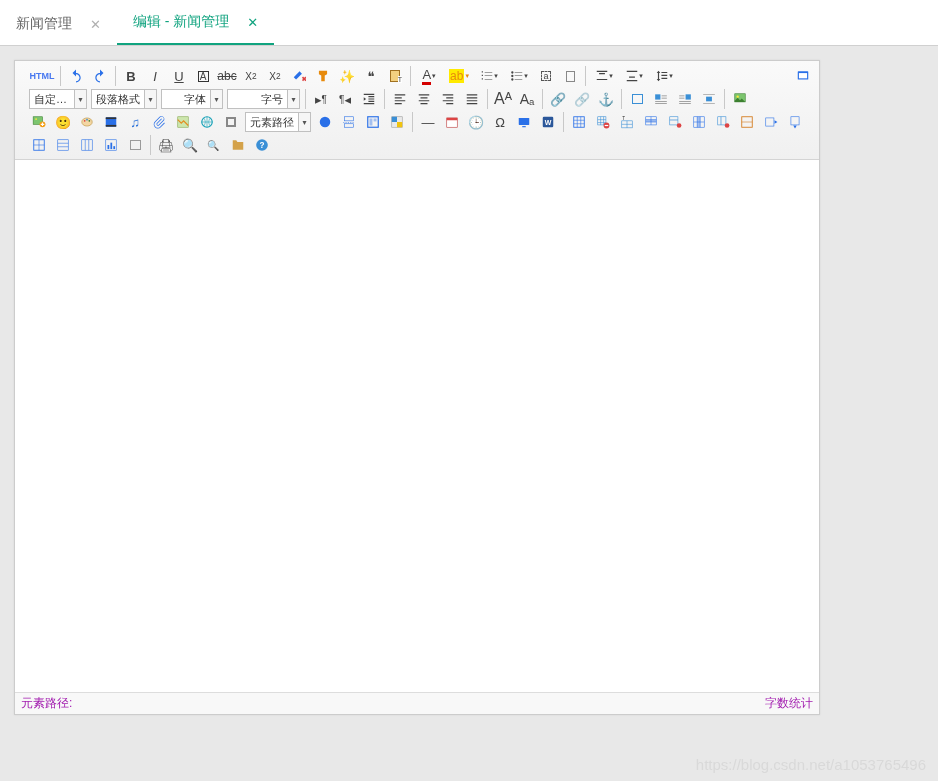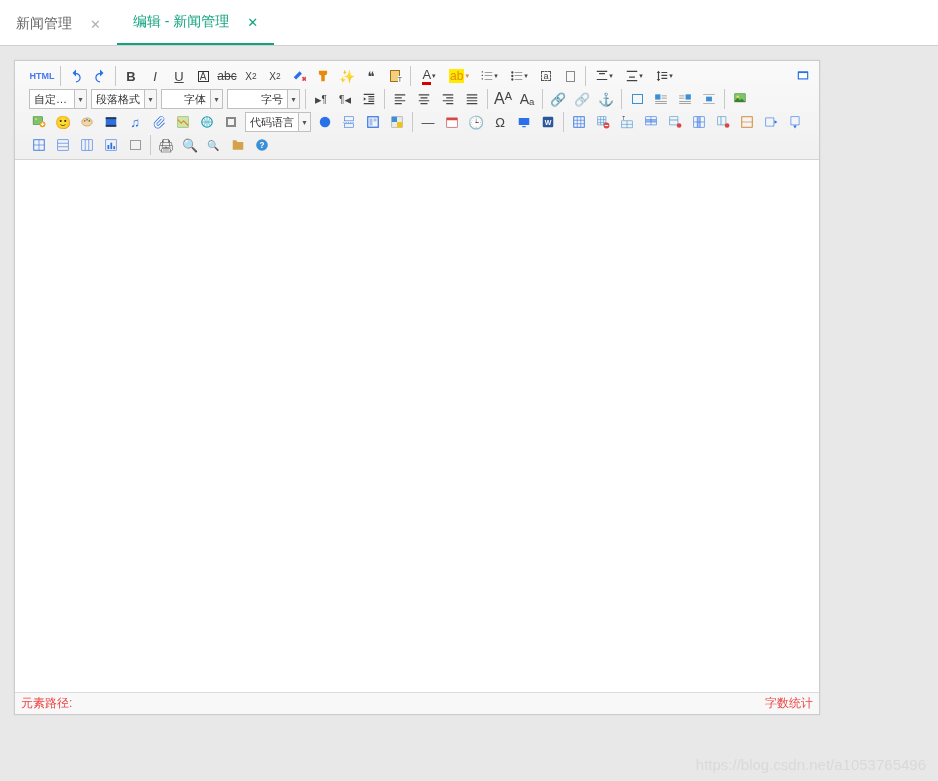--- a/index.html
+++ b/index.html
@@ -132,21 +132,21 @@
     .combo.w35 .combo-text { width: 48px; margin-left: 11px; }
     .editor-body {
       min-height: 532px;
       background: #fff;
     }
     .statusbar {
       height: 22px;
       background: #f8f8f8;
       border-top: 1px solid #ddd;
       font-size: 12px;
-      color: #ef4444;
+      color: #a21caf;
       display: flex;
       justify-content: space-between;
       align-items: center;
       padding: 0 6px;
     }
     .watermark {
       position: fixed;
       right: 12px;
       bottom: 8px;
       opacity: 0.08;
@@ -415,21 +415,21 @@
         <span class="btn color-cyan">
             <svg viewBox="0 0 24 24">
               <circle cx="12" cy="12" r="9" fill="none" stroke="currentColor" stroke-width="2"></circle>
               <path stroke="currentColor" fill="none" d="M3 12h18M12 3v18M6 5c4 4 4 10 0 14M18 5c-4 4-4 10 0 14"></path>
             </svg>
           </span>
         <span class="btn">
             <span style="border:2px solid #888;width:10px;height:10px;display:inline-block"></span>
           </span>
         <span class="combo">
-            <span class="combo-text" style="width:52px">代码语言</span>
+            <span class="combo-text" style="width:52px">元素路径</span>
             <span class="combo-arr">▾</span>
           </span>
         <span class="btn color-blue">
             <svg viewBox="0 0 24 24">
               <circle cx="12" cy="12" r="9" fill="currentColor"></circle>
             </svg>
           </span>
         <span class="btn color-blue">
             <svg viewBox="0 0 24 24">
               <rect x="4" y="3" width="16" height="7" fill="none" stroke="currentColor"></rect>

